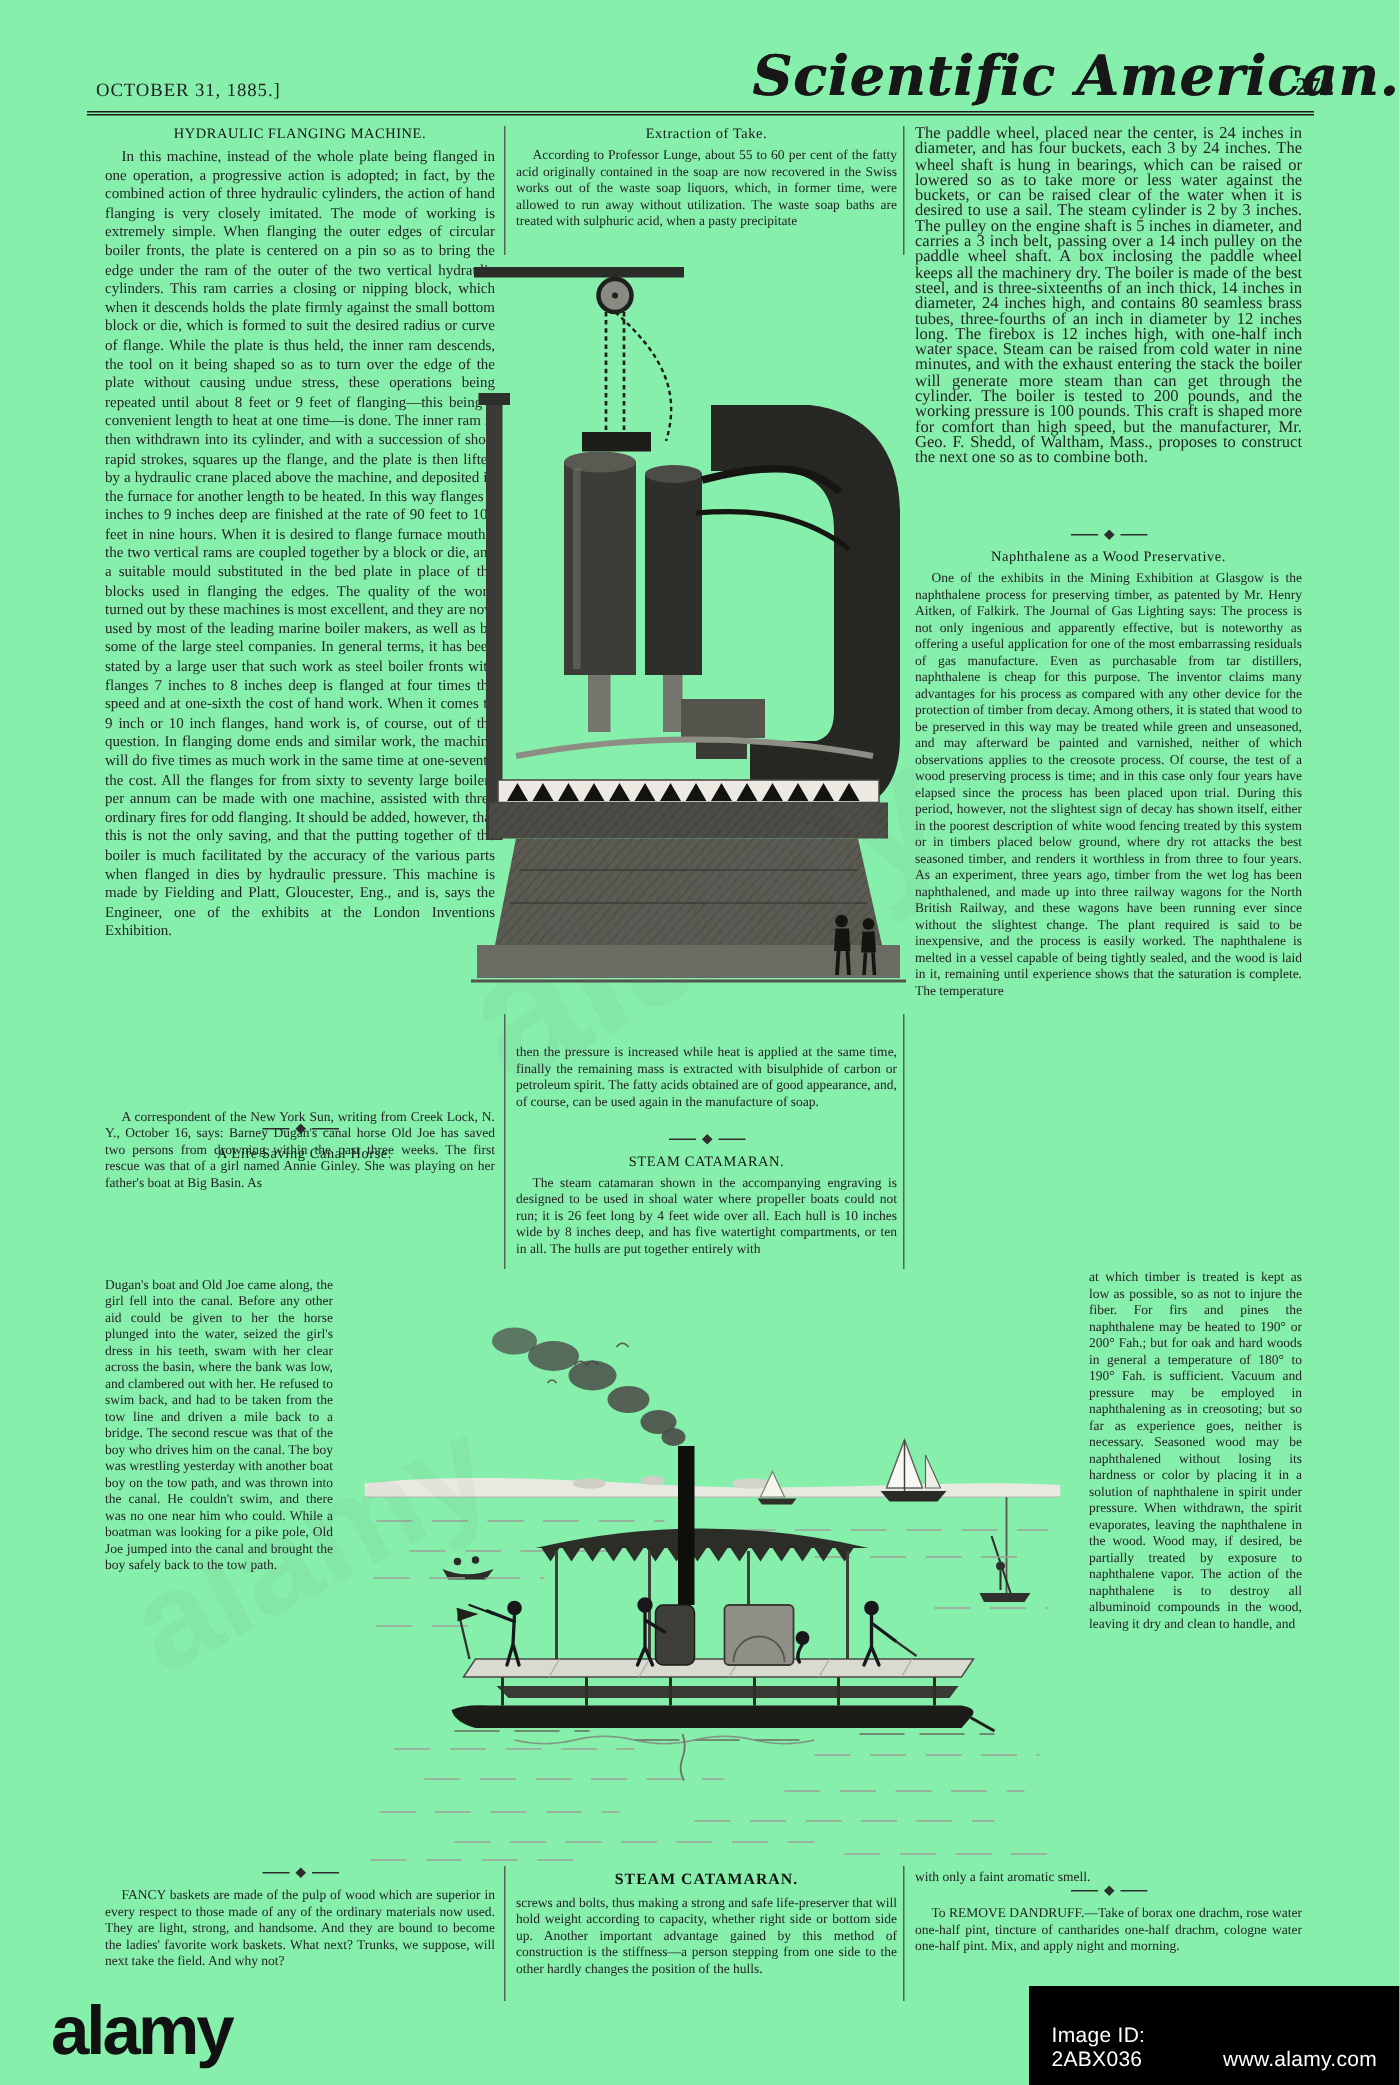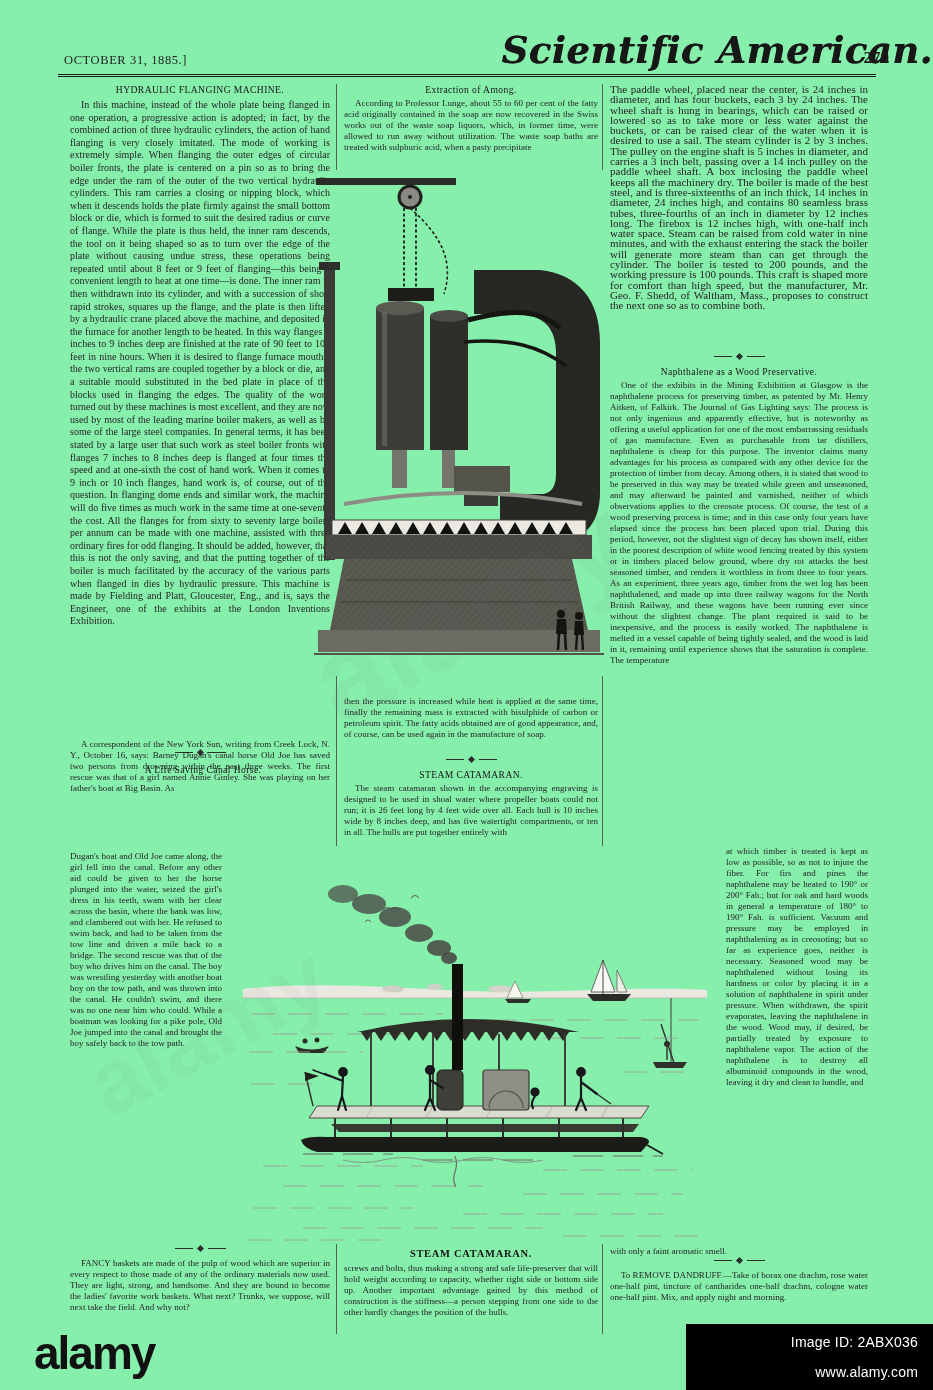--- a/index.html
+++ b/index.html
@@ -22,21 +22,21 @@
   .divider{display:flex;align-items:center;justify-content:center;gap:5px}
   .divider i{display:block;width:18px;height:1px;background:#2e2e2e}
   .divider b{display:block;width:5px;height:5px;background:#2e2e2e;transform:rotate(45deg)}
   .wm{position:absolute;font-family:"Liberation Sans",sans-serif;font-weight:700;
       transform:rotate(-28deg);pointer-events:none;white-space:nowrap}
   .wm1{left:300px;top:540px;font-size:120px;color:rgba(110,110,110,.07)}
   .wm2{left:80px;top:980px;font-size:90px;color:rgba(110,110,110,.055)}
   .footer-logo{left:34px;top:1330px;font-family:"Liberation Sans",sans-serif;font-weight:700;
                font-size:46px;letter-spacing:-2px;color:#111;line-height:1}
   .id-box{left:686px;top:1324px;width:247px;height:66px;background:#000;color:#fff;
-          font-family:"Liberation Sans",sans-serif;display:flex;flex-direction:column;
+          font-family:"Liberation Sans",sans-serif;display:flex;flex-direction:row;
           justify-content:space-between;align-items:flex-end;padding:10px 15px;z-index:20}
   .id-box .line{font-size:14px;letter-spacing:.2px}
   svg{display:block}
 </style>
 </head>
 <body>
 
 <div class="canvas">
 
   <div class="abs head-date" style="left:64px;top:53px">OCTOBER 31, 1885.]</div>
@@ -64,21 +64,21 @@
   <div class="abs body-txt ind" style="left:70px;top:739px;width:260px;height:70px">A correspondent of the New York Sun, writing from Creek Lock, N. Y., October 16, says: Barney Dugan's canal horse Old Joe has saved two persons from drowning within the past three weeks. The first rescue was that of a girl named Annie Ginley. She was playing on her father's boat at Big Basin. As</div>
   <div class="abs body-txt" style="left:70px;top:851px;width:152px;height:390px">Dugan's boat and Old Joe came along, the girl fell into the canal. Before any other aid could be given to her the horse plunged into the water, seized the girl's dress in his teeth, swam with her clear across the basin, where the bank was low, and clambered out with her. He refused to swim back, and had to be taken from the tow line and driven a mile back to a bridge. The second rescue was that of the boy who drives him on the canal. The boy was wrestling yesterday with another boat boy on the tow path, and was thrown into the canal. He couldn't swim, and there was no one near him who could. While a boatman was looking for a pike pole, Old Joe jumped into the canal and brought the boy safely back to the tow path.</div>
 
   <div class="abs divider" style="left:70px;top:1246px;width:260px">
       <i></i>
       <b></b>
       <i></i>
     </div>
   <div class="abs body-txt ind" style="left:70px;top:1258px;width:260px;height:68px">FANCY baskets are made of the pulp of wood which are superior in every respect to those made of any of the ordinary materials now used. They are light, strong, and handsome. And they are bound to become the ladies' favorite work baskets. What next? Trunks, we suppose, will next take the field. And why not?</div>
 
-  <div class="abs col-head" style="left:344px;top:84px;width:254px">Extraction of Among.</div>
+  <div class="abs col-head" style="left:344px;top:84px;width:254px">Extraction of Take.</div>
   <div class="abs body-txt ind" style="left:344px;top:98px;width:254px;height:72px">According to Professor Lunge, about 55 to 60 per cent of the fatty acid originally contained in the soap are now recovered in the Swiss works out of the waste soap liquors, which, in former time, were allowed to run away without utilization. The waste soap baths are treated with sulphuric acid, when a pasty precipitate</div>
 
   <svg class="abs" style="left:314px;top:170px" width="290" height="506" viewBox="0 0 290 506" xmlns="http://www.w3.org/2000/svg">
     <defs>
       <pattern id="hm" width="5" height="5" patternUnits="userSpaceOnUse" patternTransform="rotate(42)">
         <line x1="0" y1="0" x2="0" y2="5" stroke="#141410" stroke-width="1.1" opacity="0.28"></line>
       </pattern>
     </defs>
     <g>
       <rect x="2" y="8" width="140" height="7" fill="#2b2b28"></rect>

